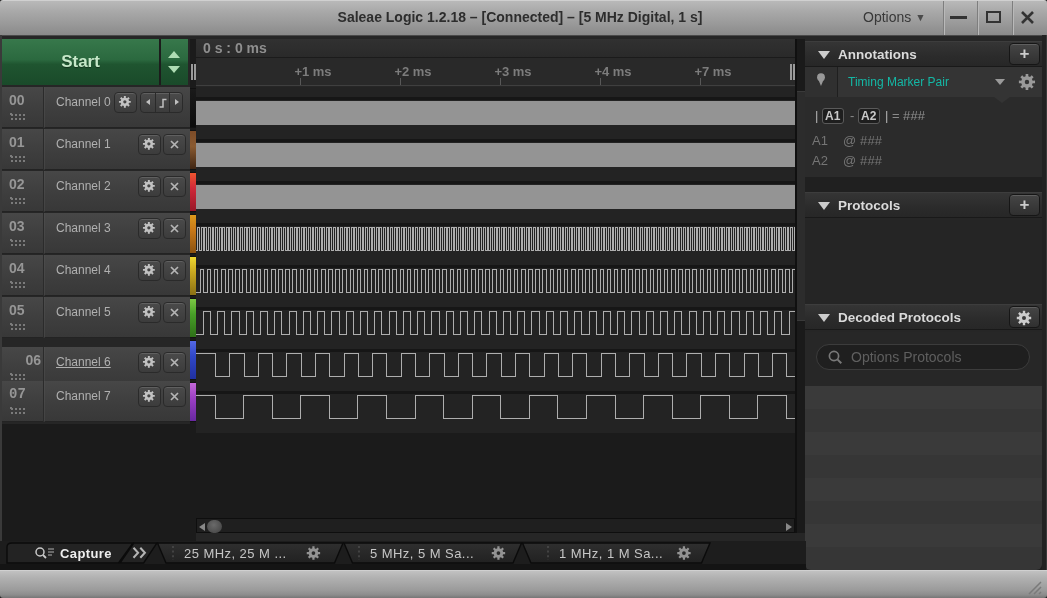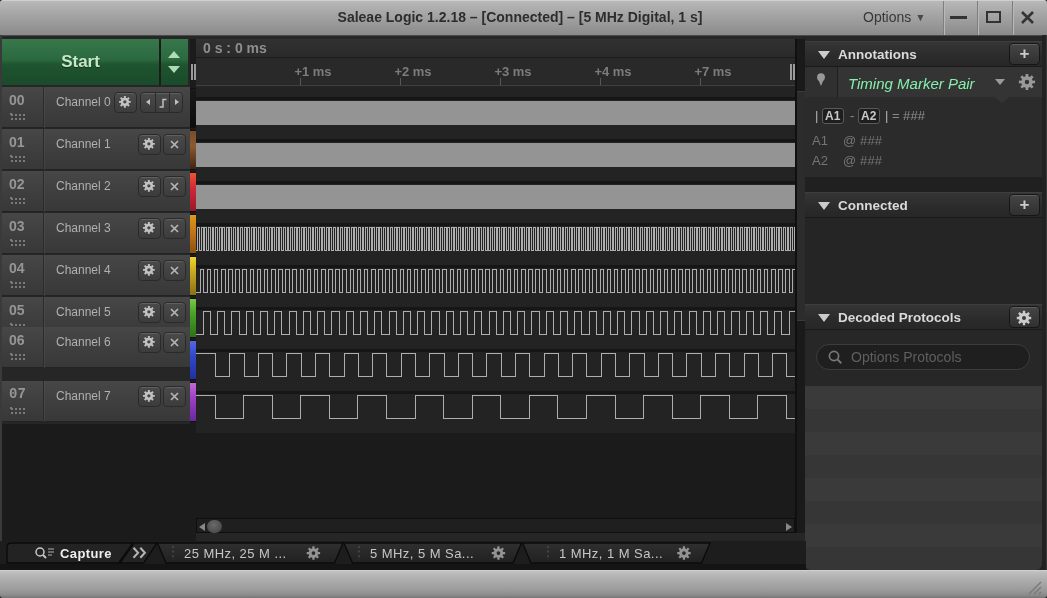--- a/index.html
+++ b/index.html
@@ -54,21 +54,21 @@
 #rpanel{left:805px;top:4px;width:237px;height:502px;background:#262626;}
 .rhdr{left:805px;width:237px;height:26px;background:linear-gradient(#353535 0,#2b2b2b 60%,#272727 100%);
  border-top:1px solid #3d3d3d;border-bottom:1px solid #191919;}
 .rhdr .tri{position:absolute;left:13px;top:9px;width:0;height:0;border-left:6.5px solid transparent;border-right:6.5px solid transparent;border-top:8px solid #cccccc;}
 .rhdr .lab{position:absolute;left:33px;top:5px;font-size:13.5px;font-weight:bold;color:#dadada;}
 .rbtn{left:1009px;width:31px;height:22px;background:linear-gradient(#454545,#303030);
  border:1px solid #161616;border-radius:4px;box-shadow:inset 0 1px 0 rgba(255,255,255,.14);
  text-align:center;color:#cccccc;font-weight:bold;font-size:17px;line-height:20px;}
 #tmrow{left:805px;top:32px;width:237px;height:30px;background:#343434;}
 #tmicon{left:805px;top:32px;width:33px;height:30px;background:#303030;border-right:1px solid #1f1f1f;}
-#tmlab{left:848px;top:40px;font-size:15px;letter-spacing:0;color:#86efac;font-style:italic;}
+#tmlab{left:848px;top:40px;font-size:12px;letter-spacing:0;color:#14b8a6;}
 #tmtri{left:995px;top:44px;width:0;height:0;border-left:5.5px solid transparent;border-right:5.5px solid transparent;border-top:6.5px solid #9a9a9a;}
 #tmnotch{left:994px;top:62px;width:16px;height:6px;background:#343434;clip-path:polygon(0 0,100% 0,50% 100%);}
 #a1sec{left:805px;top:62px;width:237px;height:80px;background:#2b2b2b;color:#a8a8a8;font-size:13px;letter-spacing:0.2px;}
 .abox{display:inline-block;border:1px solid #5a5a5a;border-radius:3px;background:#1e1e1e;
  padding:0 2px;font-size:12px;font-weight:bold;color:#c8c8c8;line-height:14px;}
 #rgap{left:805px;top:142px;width:237px;height:15px;background:#202020;}
 #anacontent{left:805px;top:185px;width:237px;height:84px;background:#252525;}
 #dpcontent{left:805px;top:297px;width:237px;height:54px;background:#272727;}
 #searchbox{left:816px;top:309px;width:214px;height:26px;border-radius:13px;background:#1f1f1f;border:1px solid #3c3c3c;}
 #searchtxt{left:851px;top:314px;font-size:14px;color:#5f5f5f;}
@@ -206,25 +206,25 @@
         <svg width="23" height="21" style="position:absolute;left:-1px;top:-1px;">
           <use href="#gear" transform="translate(4.3,3.3) scale(0.82)" fill="#c2c2c2"></use>
         </svg>
       </div>
       <div class="chbtn" style="position:absolute;left:161px;">
         <svg width="21" height="19" style="position:absolute;left:0;top:0;">
           <path d="M7,6 L14,13 M14,6 L7,13" stroke="#b5b5b5" stroke-width="1.7"></path>
         </svg>
       </div>
     </div>
-<div class="abs chrow" style="top:292px;">
+<div class="abs chrow" style="top:312px;text-align:right;">
       <div class="abs chnum" style="position:absolute;">06</div>
       <div style="position:absolute;left:8px;top:26px;width:2px;height:2px;background:#7b7b7b;box-shadow:1px 1px #7b7b7b,5px 1px #7b7b7b,9px 1px #7b7b7b,13px 1px #7b7b7b,1px 5px #7b7b7b,5px 5px #7b7b7b,9px 5px #7b7b7b,13px 5px #7b7b7b;"></div>
       <div class="chdiv" style="position:absolute;"></div>
-      <div class="chlab" style="position:absolute;">Channel 6</div>
+      <div class="chlab" style="position:absolute;text-decoration:underline;">Channel 6</div>
       <div class="chbtn" style="position:absolute;left:136px;">
         <svg width="23" height="21" style="position:absolute;left:-1px;top:-1px;">
           <use href="#gear" transform="translate(4.3,3.3) scale(0.82)" fill="#c2c2c2"></use>
         </svg>
       </div>
       <div class="chbtn" style="position:absolute;left:161px;">
         <svg width="21" height="19" style="position:absolute;left:0;top:0;">
           <path d="M7,6 L14,13 M14,6 L7,13" stroke="#b5b5b5" stroke-width="1.7"></path>
         </svg>
       </div>
@@ -333,21 +333,21 @@
 <div style="position:absolute;left:0;top:56px;color:#757575;">
 <span style="position:absolute;left:7px;">A2</span>
         <span style="position:absolute;left:38px;">@</span>
         <span style="position:absolute;left:55px;">###</span>
       </div>
 </div>
 <div id="tmnotch" class="abs"></div>
 <div id="rgap" class="abs"></div>
 <div class="abs rhdr" style="top:157px;">
       <div class="tri"></div>
-      <div class="lab">Connected</div>
+      <div class="lab">Protocols</div>
     </div>
 <div class="abs rbtn" style="top:159px;">+</div>
 <div id="anacontent" class="abs"></div>
 <div class="abs rhdr" style="top:269px;">
       <div class="tri"></div>
       <div class="lab">Decoded Protocols</div>
     </div>
 <div class="abs rbtn" style="top:271px;">
       <svg width="20" height="20" style="position:absolute;left:6px;top:2.5px;">
         <use href="#gear" fill="#ccc"></use>

